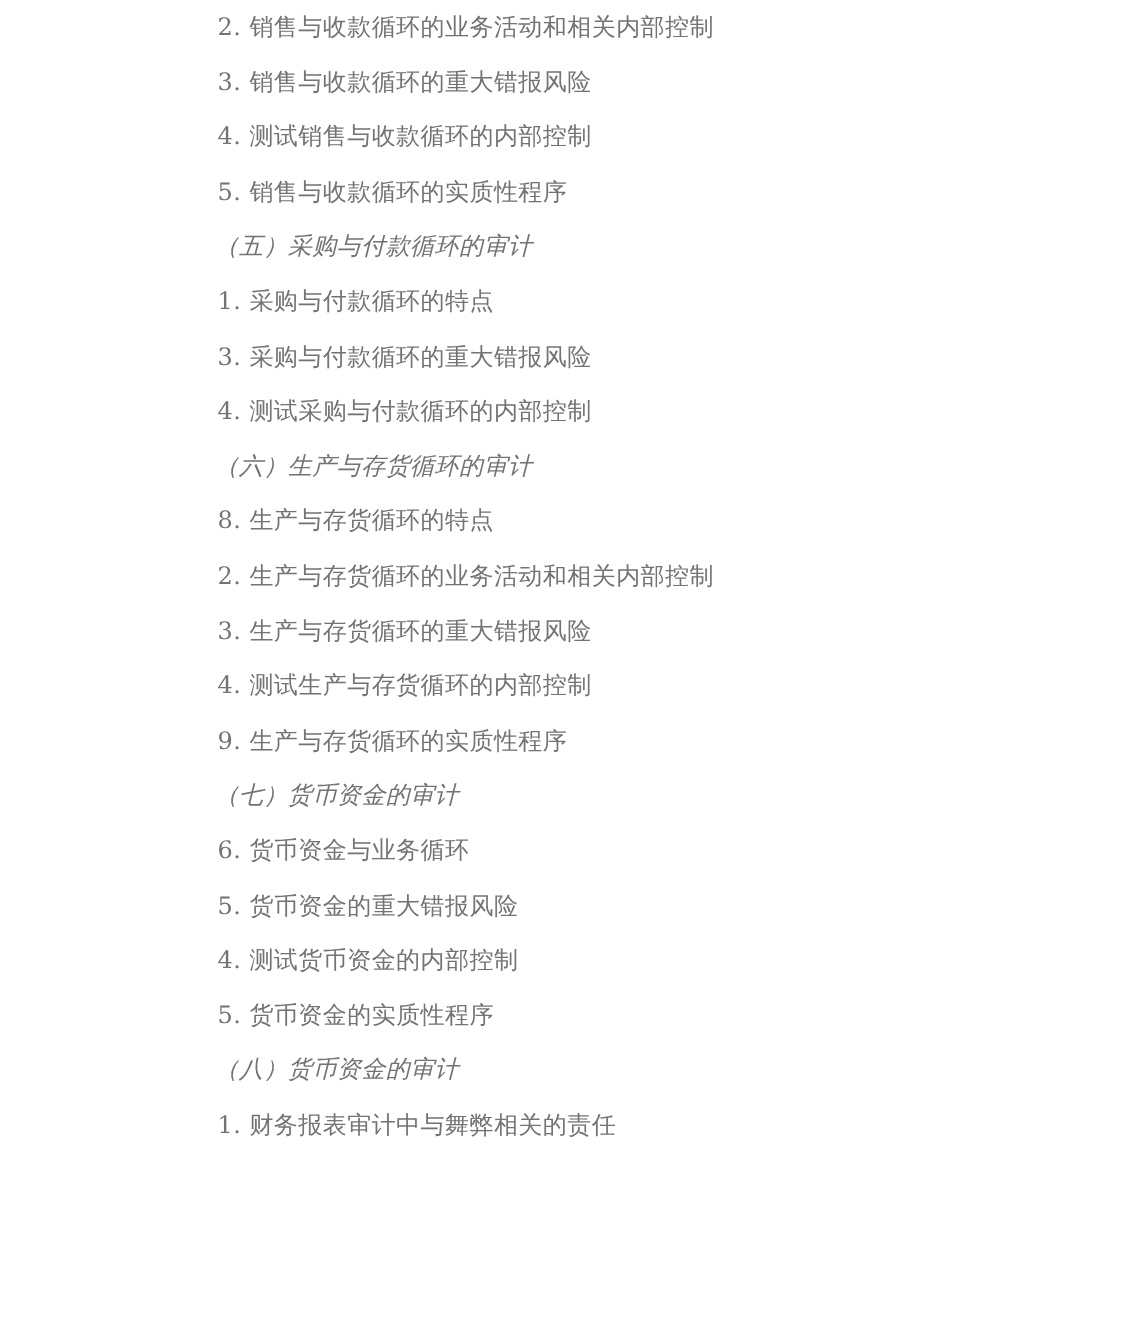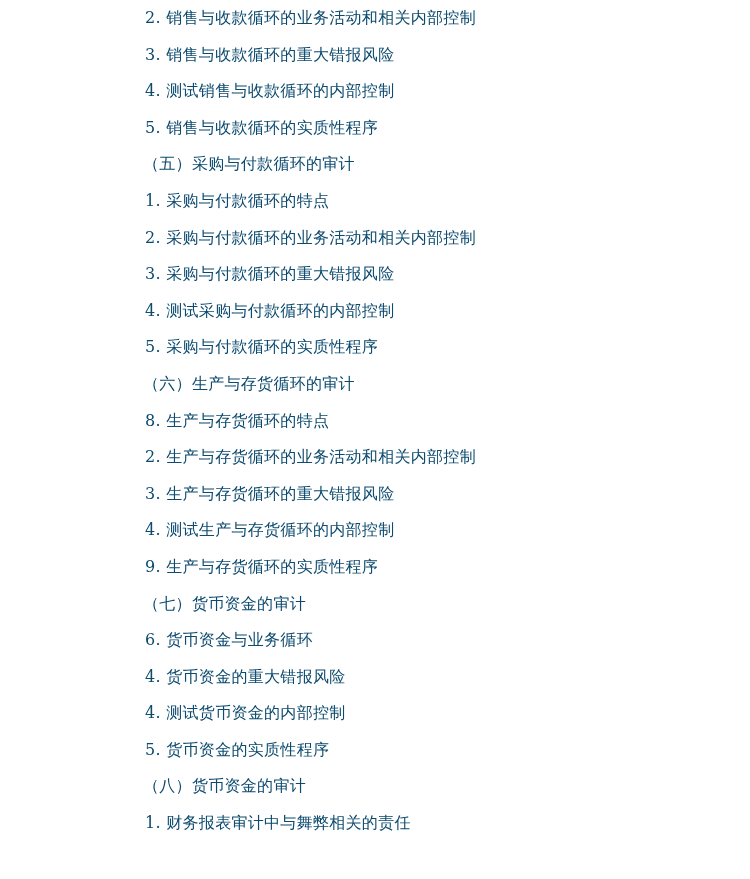--- a/index.html
+++ b/index.html
@@ -23,50 +23,49 @@
   .content {
     position: absolute;
     top: 0;
     left: 145px;
     right: 0;
   }
   .line {
     height: 36.6px;
     line-height: 36.6px;
     font-size: 16px;
-    color: #0c4a6e;
+    color: #737373;
     white-space: nowrap;
     letter-spacing: 0.3px;
   }
   .line.section {
     margin-left: -2px; 
+    font-style: italic;
   }
 </style>
 </head>
 <body>
 
 <div class="page">
   <div class="content">
       <div class="line item">2. 销售与收款循环的业务活动和相关内部控制</div>
       <div class="line item">3. 销售与收款循环的重大错报风险</div>
       <div class="line item">4. 测试销售与收款循环的内部控制</div>
       <div class="line item">5. 销售与收款循环的实质性程序</div>
       <div class="line section">（五）采购与付款循环的审计</div>
       <div class="line item">1. 采购与付款循环的特点</div>
-      <div class="line item">2. 采购与付款循环的业务活动和相关内部控制</div>
       <div class="line item">3. 采购与付款循环的重大错报风险</div>
       <div class="line item">4. 测试采购与付款循环的内部控制</div>
-      <div class="line item">5. 采购与付款循环的实质性程序</div>
       <div class="line section">（六）生产与存货循环的审计</div>
       <div class="line item">8. 生产与存货循环的特点</div>
       <div class="line item">2. 生产与存货循环的业务活动和相关内部控制</div>
       <div class="line item">3. 生产与存货循环的重大错报风险</div>
       <div class="line item">4. 测试生产与存货循环的内部控制</div>
       <div class="line item">9. 生产与存货循环的实质性程序</div>
       <div class="line section">（七）货币资金的审计</div>
       <div class="line item">6. 货币资金与业务循环</div>
-      <div class="line item">4. 货币资金的重大错报风险</div>
+      <div class="line item">5. 货币资金的重大错报风险</div>
       <div class="line item">4. 测试货币资金的内部控制</div>
       <div class="line item">5. 货币资金的实质性程序</div>
       <div class="line section">（八）货币资金的审计</div>
       <div class="line item">1. 财务报表审计中与舞弊相关的责任</div>
     </div>
 </div>
 
 </body></html>

